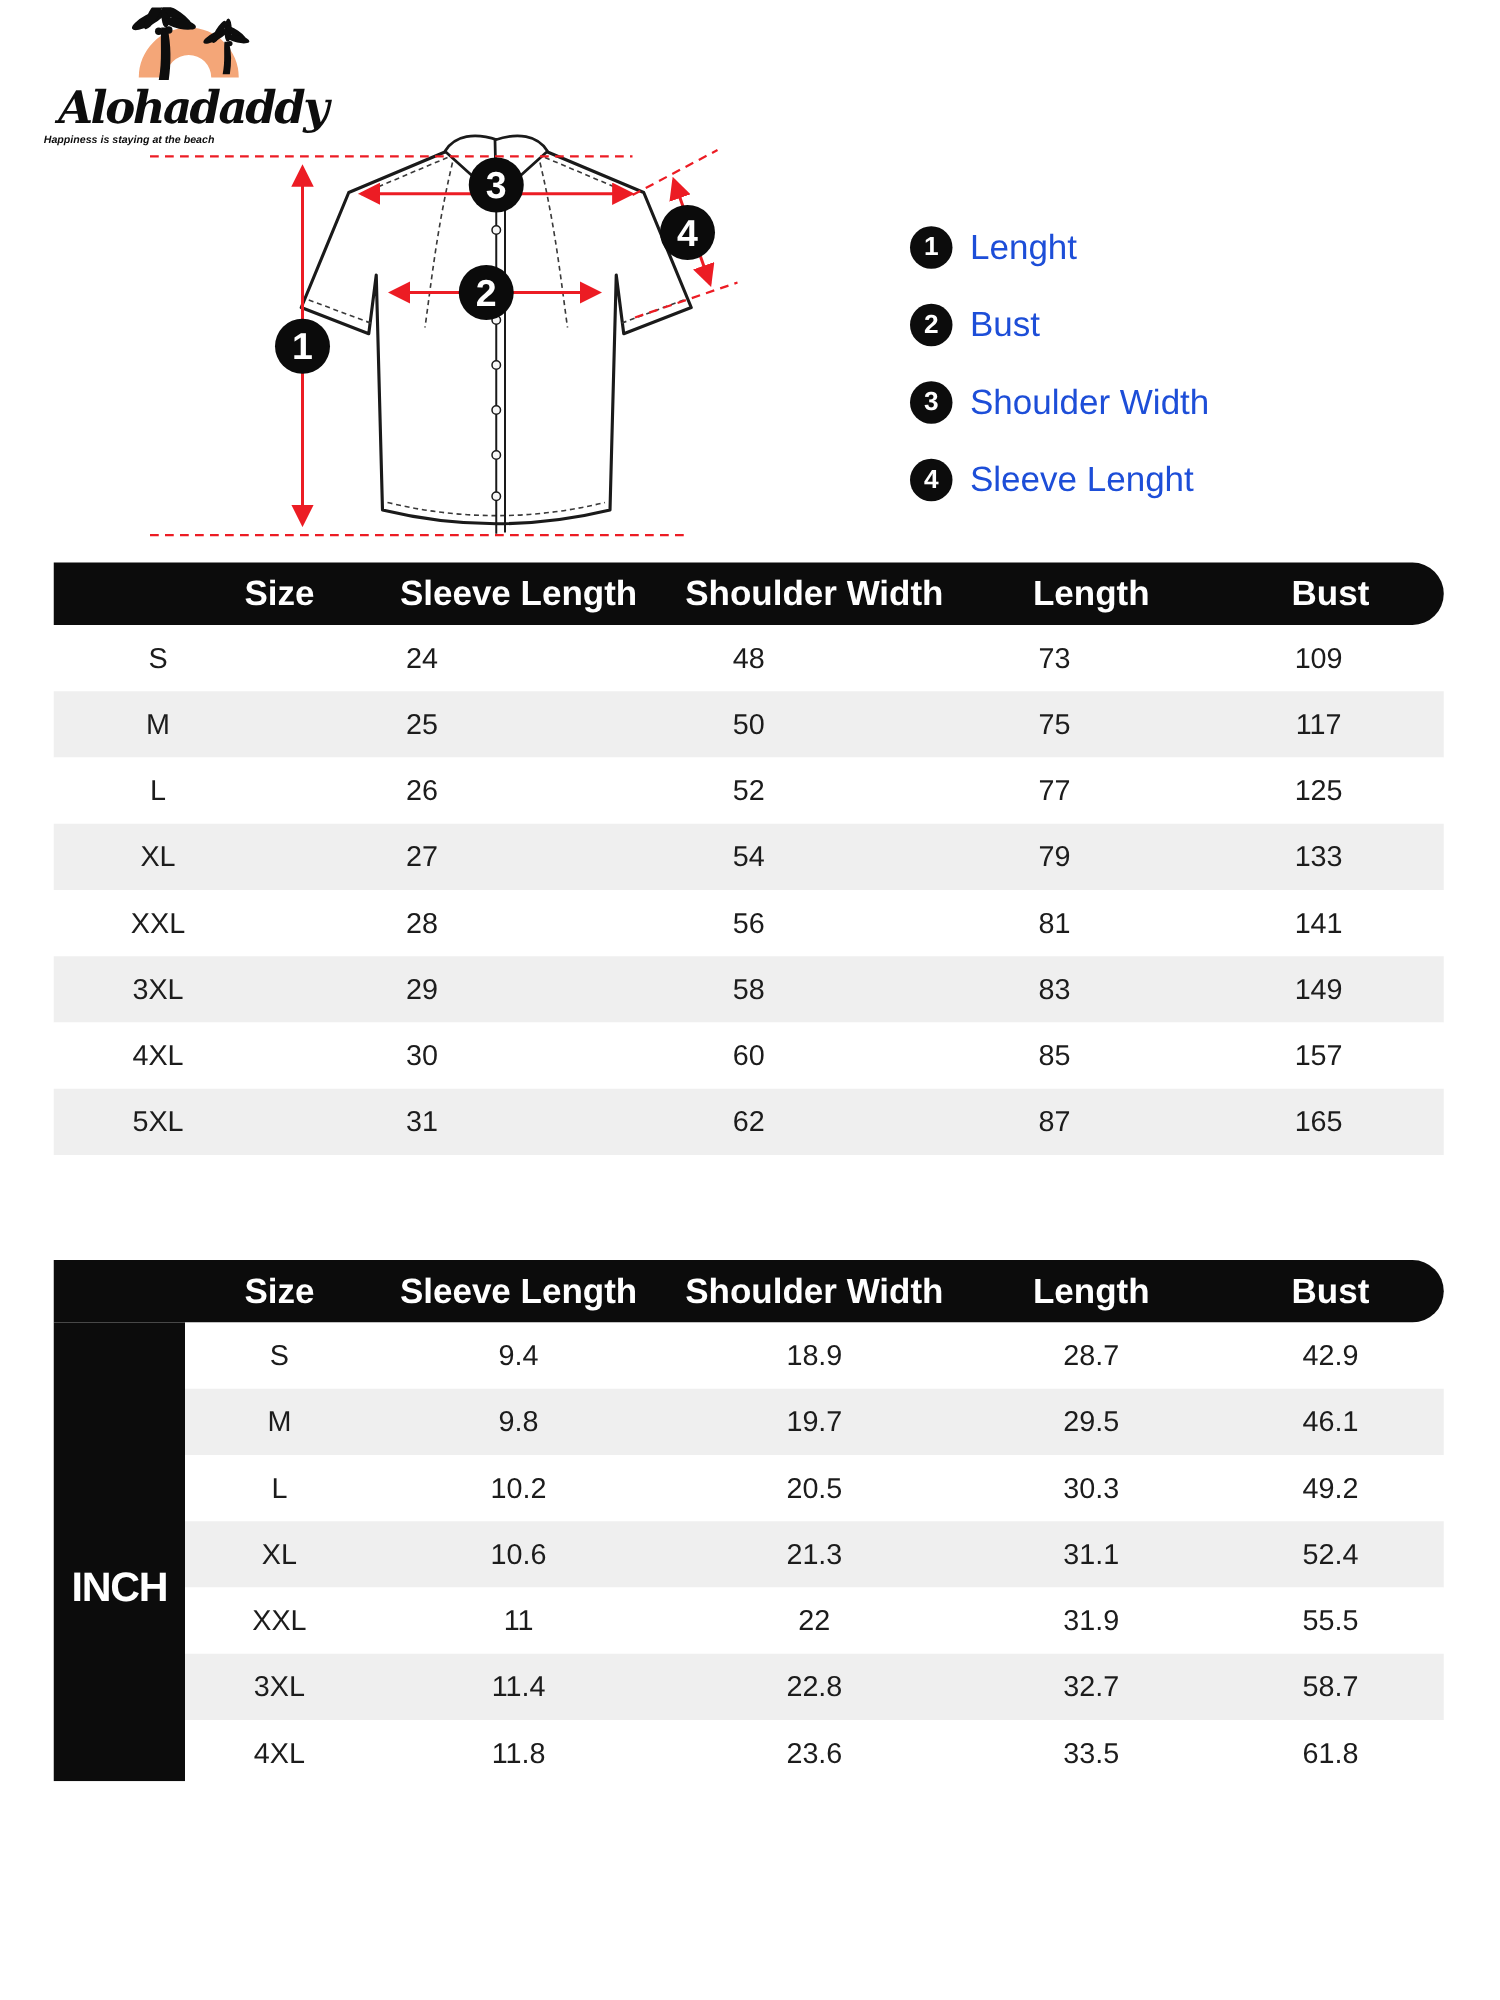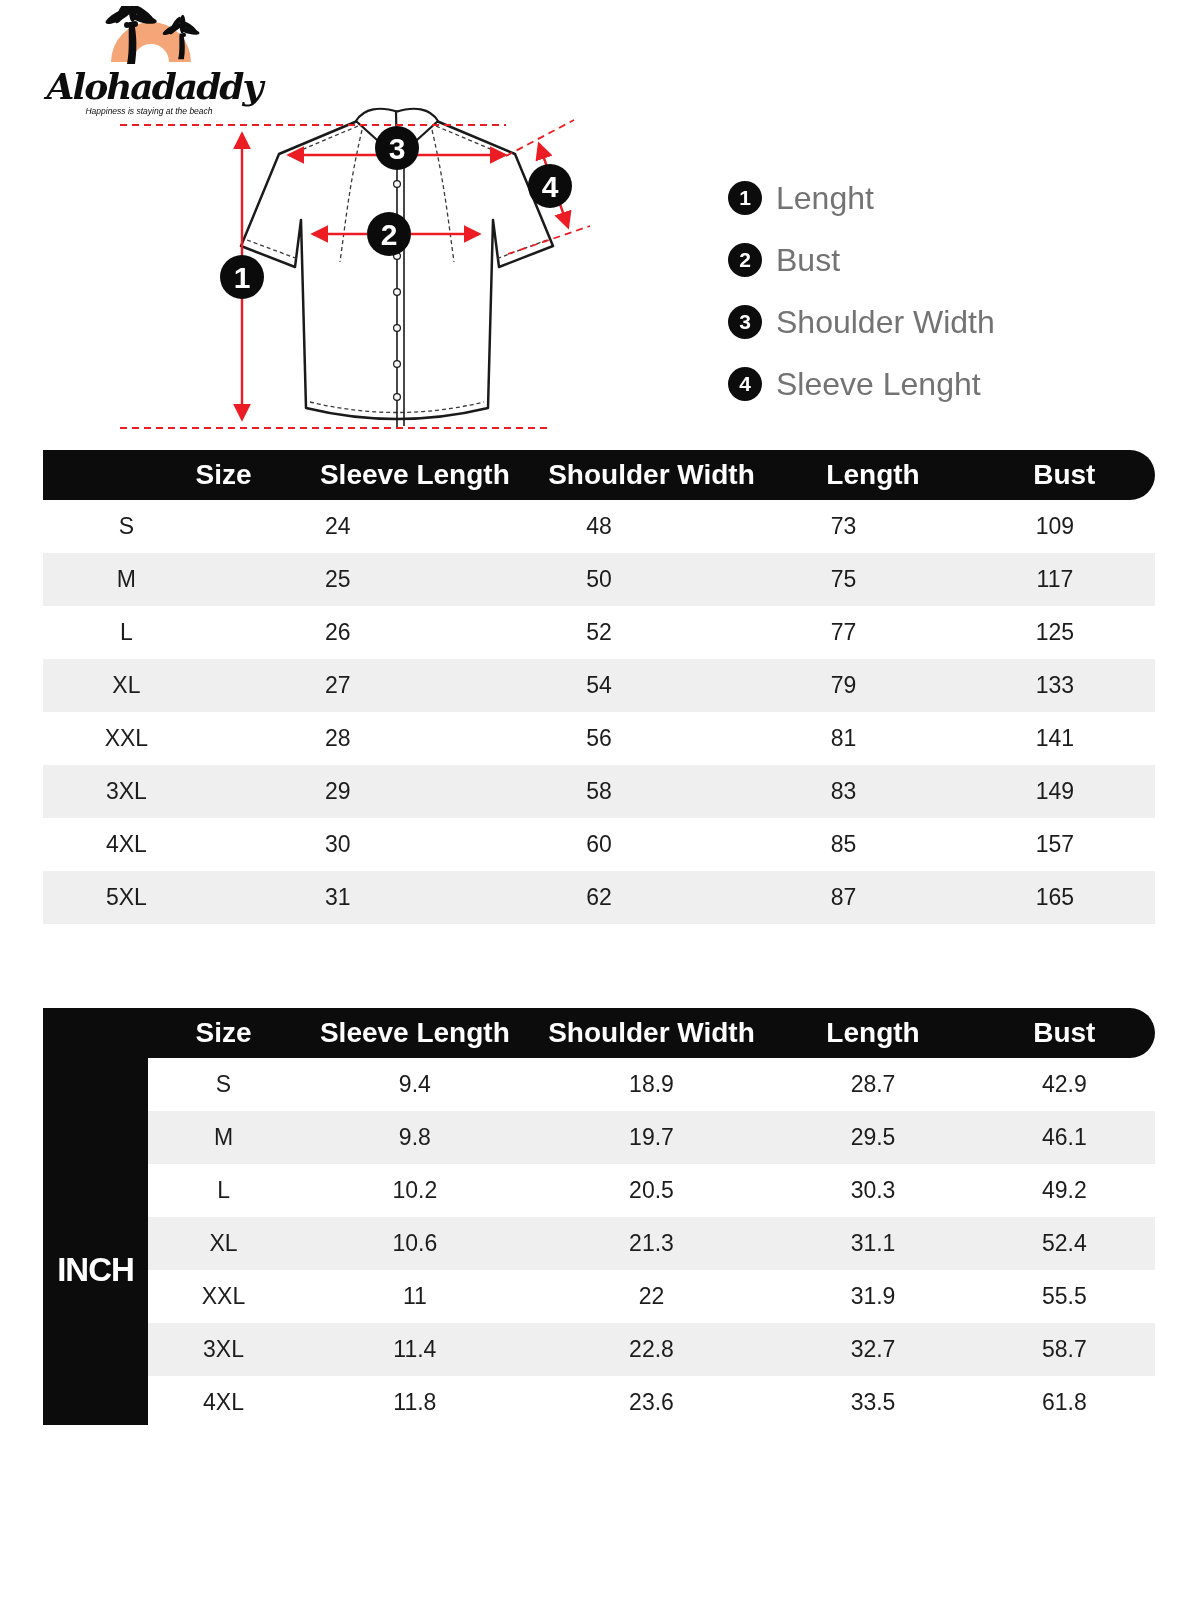--- a/index.html
+++ b/index.html
@@ -11,35 +11,35 @@
   *{margin:0;padding:0;box-sizing:border-box;}
   html,body{background:#fff;}
   body{font-family:"Liberation Sans",sans-serif;color:var(--ink);}
   .page{position:relative;width:1200px;height:1425px;background:#fff;overflow:hidden;}
 
   
   .logo{position:absolute;left:35px;top:6px;width:238px;text-align:center;}
   .logo .mark{display:block;margin:0 auto;width:130px;height:62px;}
   .logo .script{font-family:"DejaVu Serif",serif;font-style:italic;font-weight:bold;
     font-size:36px;line-height:1;letter-spacing:-2px;color:#0d0d0d;white-space:nowrap;}
-  .logo .tagline{font-size:8.5px;font-style:italic;color:#0d0d0d;text-align:center;
-    padding-right:10px;margin-top:2px;}
+  .logo .tagline{font-size:8.5px;font-style:italic;color:#0d0d0d;text-align:left;
+    padding-right:10px;margin-top:2px;font-weight:bold;}
 
   
   .page-title{position:absolute;left:312px;top:36px;width:670px;text-align:center;
     font-size:46px;font-weight:bold;letter-spacing:-0.5px;color:#050505;white-space:nowrap;}
 
   
   .shirt-wrap{position:absolute;left:112px;top:96px;width:510px;height:354px;}
   .legend{position:absolute;left:728px;top:178px;}
   .legend-item{display:flex;align-items:center;height:40px;margin-bottom:22px;}
   .legend-num{width:34px;height:34px;border-radius:50%;background:var(--black);color:#fff;
     font-weight:bold;font-size:21px;display:flex;align-items:center;justify-content:center;
     margin-right:14px;flex:0 0 34px;}
-  .legend-label{font-size:32px;color:#737373;}
+  .legend-label{font-size:28px;color:#1d4ed8;}
 
   
   .size-table{position:absolute;left:43px;width:1112px;}
   .size-table.cm{top:450px;}
   .size-table.inch{top:1008px;}
   .t-header{display:flex;align-items:center;height:50px;background:var(--black);
     border-radius:0 26px 26px 0;padding-left:105px;color:#fff;font-weight:bold;font-size:28px;}
   .t-col{text-align:center;}
   .c0{width:15%}.c1{width:23%}.c2{width:24%}.c3{width:20%}.c4{width:18%}
   .t-body{display:flex;}

